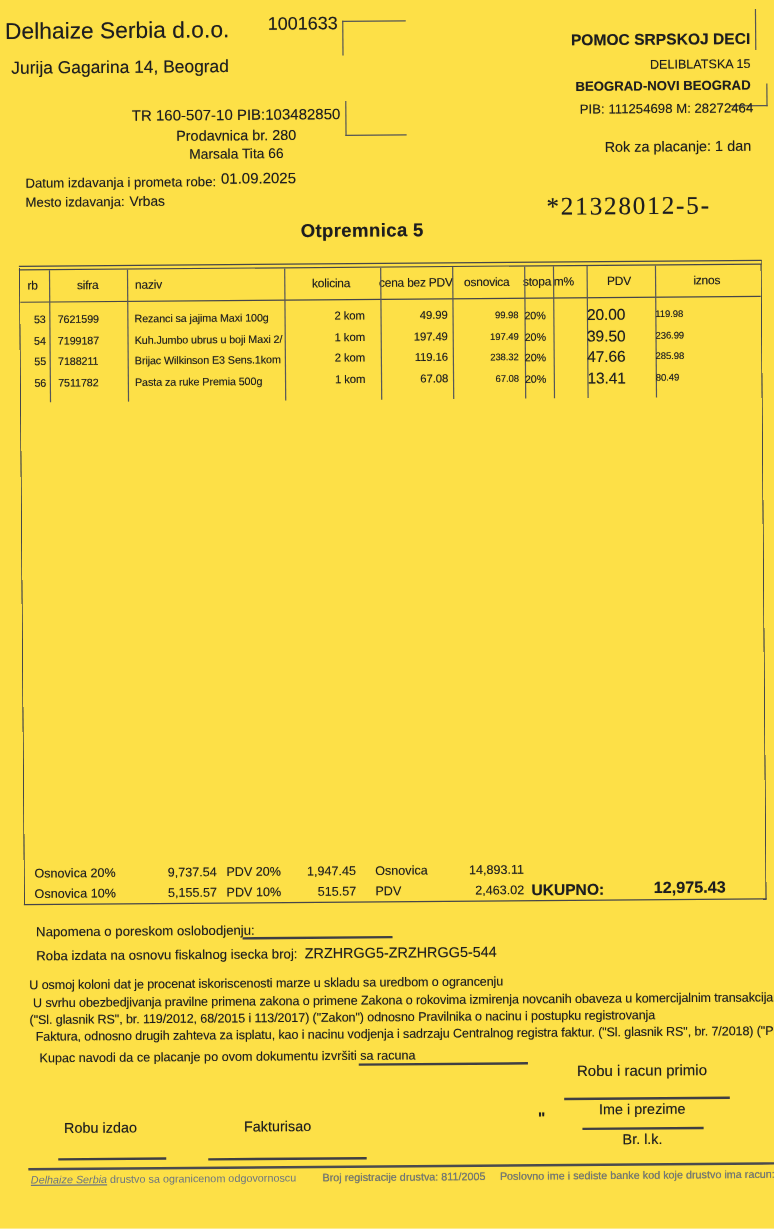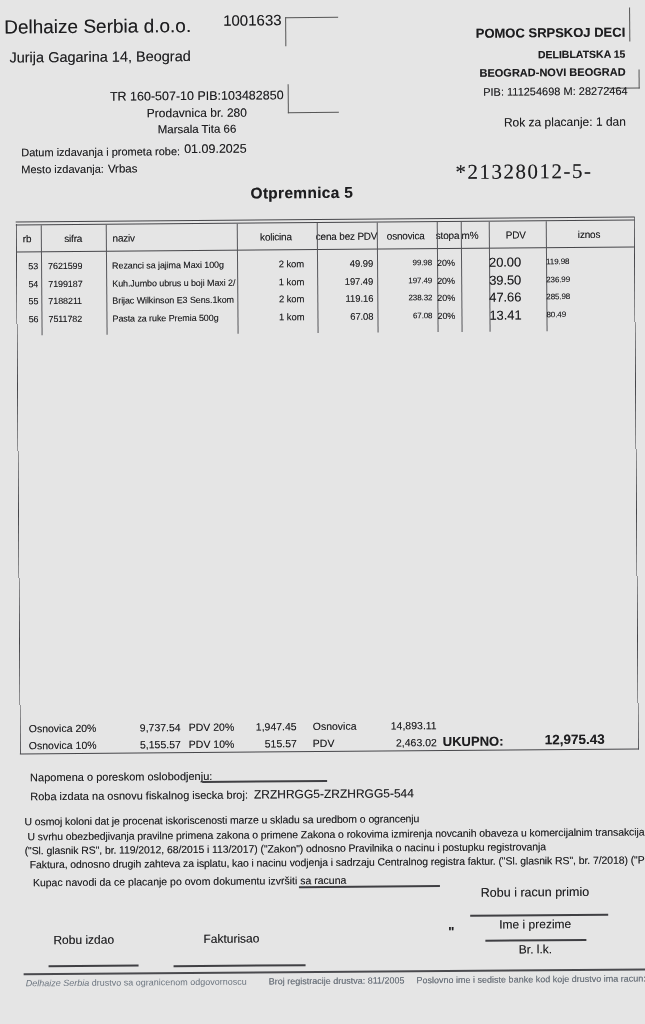--- a/index.html
+++ b/index.html
@@ -1,17 +1,17 @@
 <!DOCTYPE html>
 <html><head>
 <meta charset="utf-8">
 <style>
   html,body{margin:0;padding:0;background:#ffffff;}
   .page{
-    position:relative;width:645px;height:1024px;background:#e5e5e5;overflow:hidden;
+    position:relative;width:645px;height:1024px;background:#fde047;overflow:hidden;
     font-family:"Liberation Sans",sans-serif;color:#1d1d1f;
   }
   .doc{position:absolute;inset:0;transform:rotate(-0.45deg);transform-origin:50% 50%;}
   .doc *{text-shadow:0 0 0.6px rgba(25,25,28,0.45);}
   .abs{position:absolute;white-space:nowrap;}
 
   
   .supplier-name{left:8px;top:14px;font-size:19px;font-weight:500;}
   .supplier-address{left:13px;top:47px;font-size:14.5px;font-weight:500;}
   .doc-number{left:227px;top:11px;font-size:15px;font-weight:500;}
@@ -22,21 +22,21 @@
   .place-value{margin-left:4px;font-size:11.5px;}
 
   
   .mark{position:absolute;}
   .mark-tl{left:289px;top:17px;width:52px;height:28px;border-top:1.5px solid #555;border-left:1.5px solid #555;}
   .mark-bl{left:291px;top:84px;width:50px;height:28px;border-bottom:1.5px solid #555;border-left:1.5px solid #555;}
   .mark-tr{left:631px;top:10px;width:2px;height:34px;border-right:1.5px solid #555;}
   .mark-br{left:611px;top:72px;width:31px;height:18px;border-bottom:1.5px solid #555;border-right:1.5px solid #555;}
 
   .recipient-name{right:16px;top:27px;font-size:13px;font-weight:600;}
-  .recipient-street{right:16px;top:50px;font-size:10.5px;font-weight:700;}
+  .recipient-street{right:16px;top:50px;font-size:10.5px;font-weight:400;}
   .recipient-city{right:16px;top:68px;font-size:11px;font-weight:600;}
   .recipient-pib{right:14px;top:87px;font-size:11px;font-weight:500;}
   .rok{right:16px;top:117px;font-size:12px;font-weight:500;}
 
   .title{left:253px;top:184px;font-size:15.5px;font-weight:700;letter-spacing:0.3px;}
   .refcode{left:458px;top:162px;height:21px;overflow:hidden;font-family:"Liberation Serif",serif;
            font-size:21px;line-height:23px;letter-spacing:1.5px;}
 
   
   .table{position:absolute;left:18px;top:219px;width:619px;height:533px;
@@ -103,21 +103,21 @@
   .sig-line1{left:467px;top:916px;width:138px;height:1.5px;background:#3f3f43;}
   .ime-prezime{left:470px;top:919px;width:124px;text-align:center;font-size:12px;}
   .sig-line2{left:482px;top:941px;width:101px;height:1.5px;background:#3f3f43;}
   .br-lk{left:470px;top:944px;width:124px;text-align:center;font-size:12px;}
 
   
   .footer-rule{left:20px;top:971px;width:622px;height:2px;background:#4a4a4e;}
   .footer-text{top:976px;font-size:9px;color:#6d7680;}
   .footer-text *{text-shadow:none;}
   .footer-left{left:22px;}
-  .footer-left .it{font-style:italic;}
+  .footer-left .it{font-style:italic;text-decoration:underline;}
   .footer-center{left:265px;}
   .footer-right{right:3px;}
 </style>
 </head>
 <body>
 
 <div class="page">
 <div class="doc">
 
   <div class="abs supplier-name">Delhaize Serbia d.o.o.</div>

